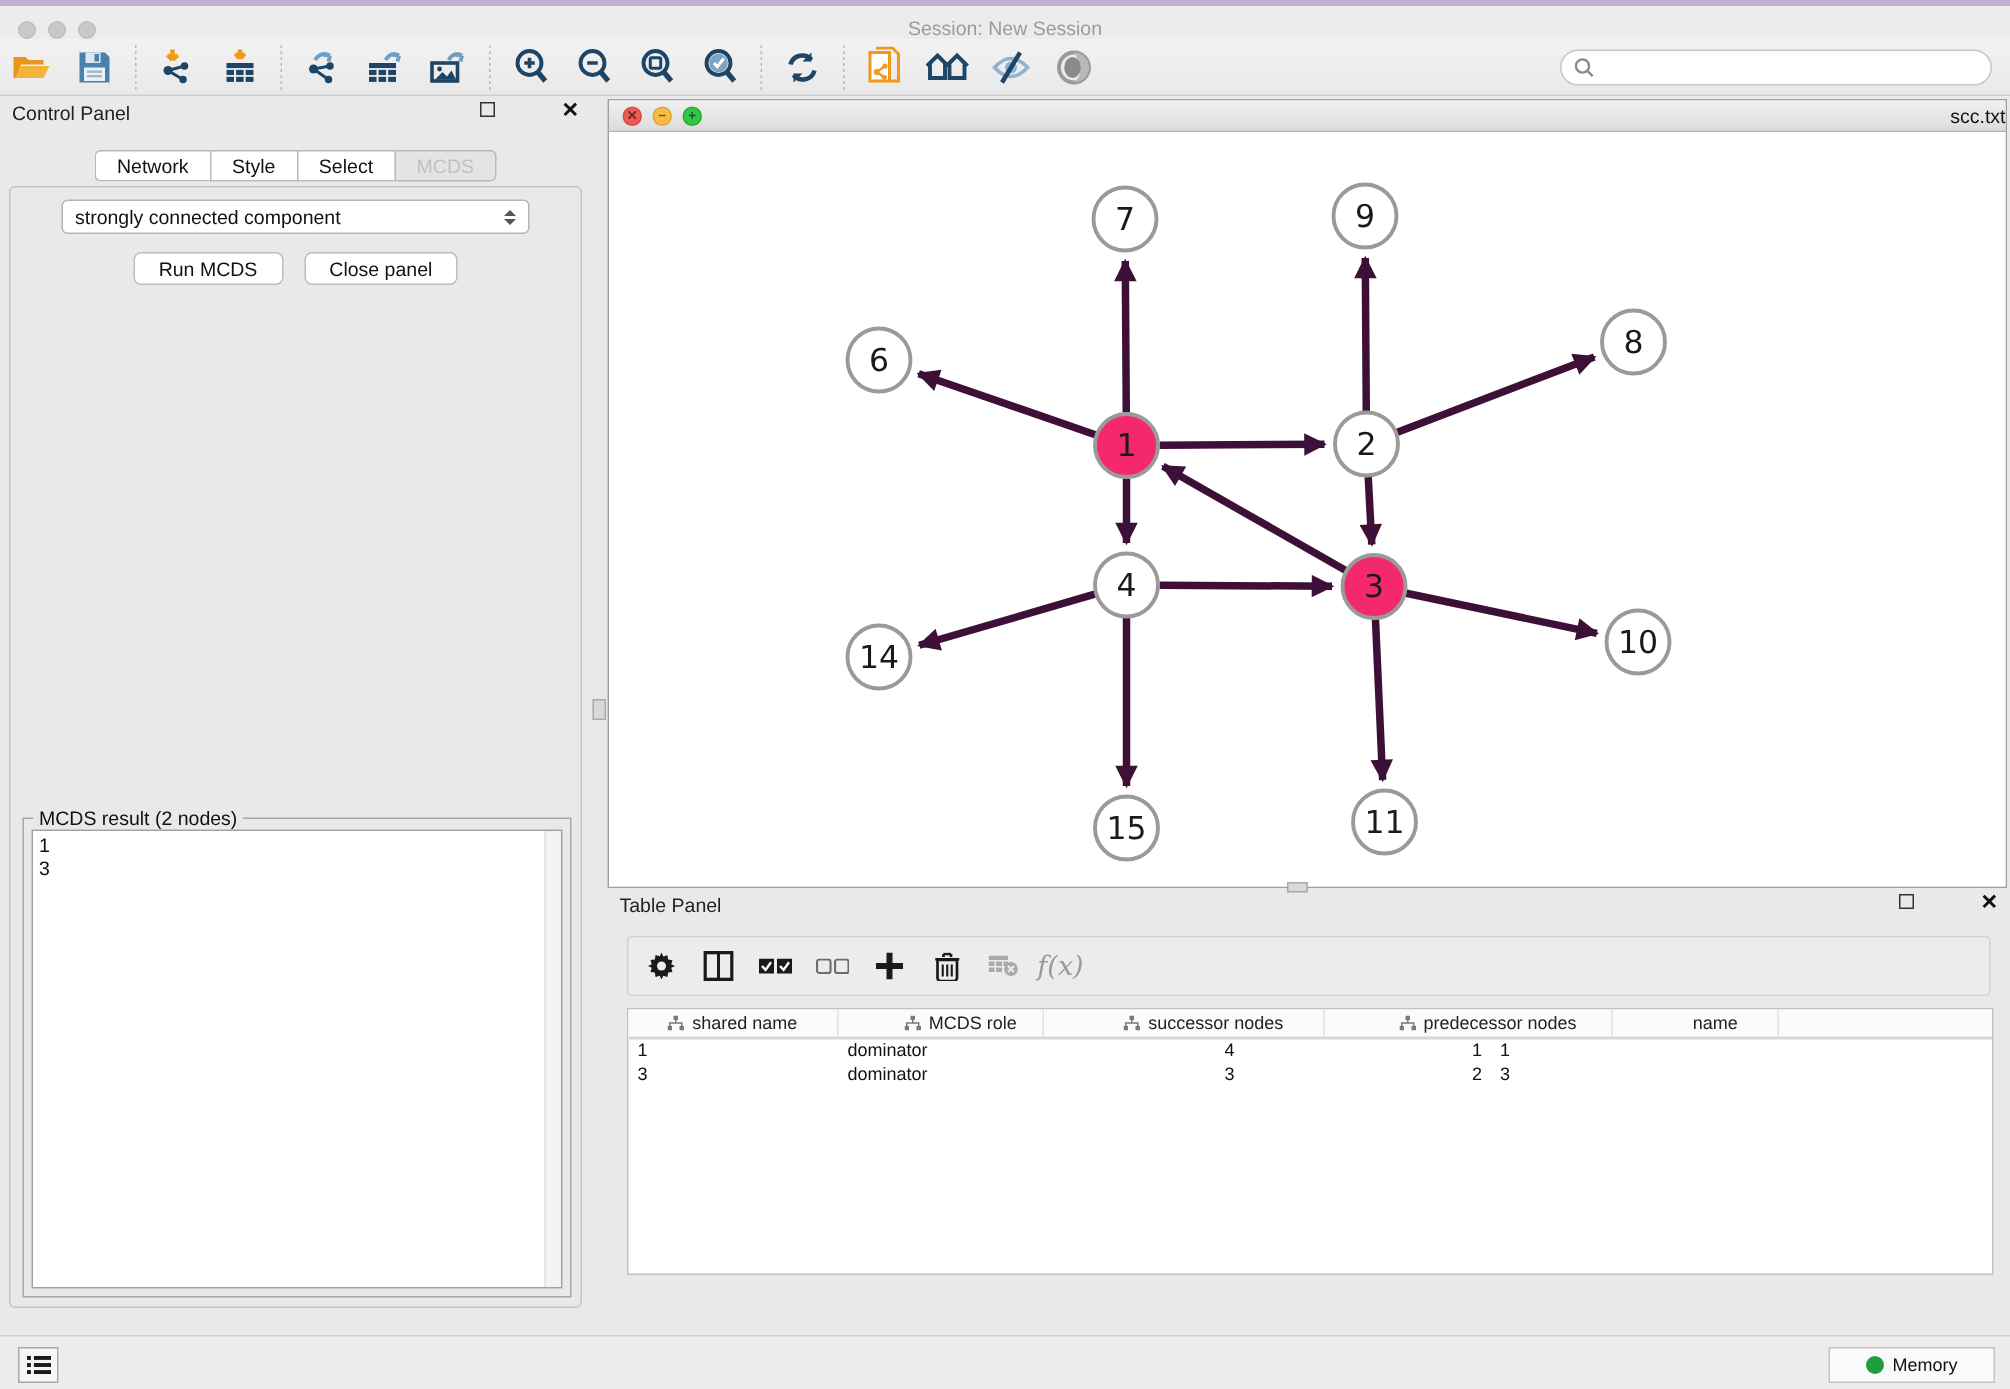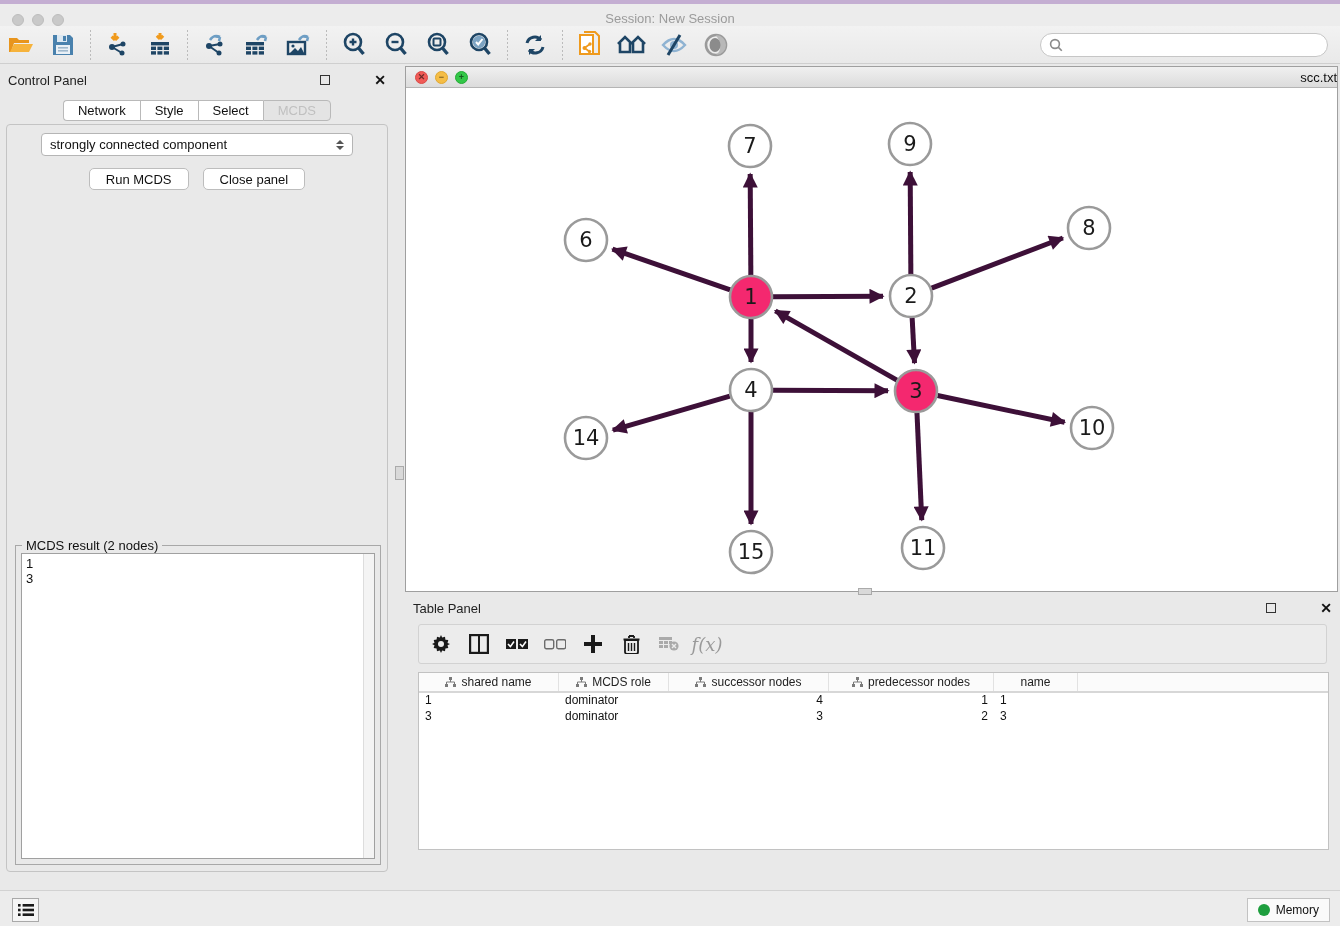--- a/index.html
+++ b/index.html
@@ -21,21 +21,21 @@
     display:flex; align-items:center; }
   .tb-btn { width:34px; height:30px; display:flex; align-items:center; justify-content:center; margin:0 4px; }
   .tb-sep { width:1px; height:30px; margin:0 6px;
     background:repeating-linear-gradient(#bbb 0 2px, transparent 2px 4px); }
   .search-wrap { position:absolute; right:12px; top:7px; width:288px; height:24px;
     background:#fff; border:1px solid #c6c6c6; border-radius:12px;
     display:flex; align-items:center; padding:0 8px; }
   .search-wrap input { border:none; outline:none; flex:1; font-size:12px; margin-left:6px; background:transparent; }
 
   
-  .panel-head { display:flex; align-items:center; height:24px; padding:0 8px; font-size:13px; color:#222;gap:34px; }
+  .panel-head { display:flex; height:24px; padding:0 8px; font-size:13px; color:#222;gap:34px; }
   .panel-head .spacer { flex:1; }
   .float-box { width:10px; height:10px; border:1.5px solid #333; margin-right:10px; }
   .close-x { font-size:14px; font-weight:bold; color:#111; line-height:10px; }
 
   
   .control-panel { position:absolute; left:0; top:68px; width:394px; height:810px; background:#e9e9e9; }
   .seg-tabs { display:flex; justify-content:center; margin-top:8px; }
   .seg { height:21px; padding:0 14px; font-size:13px; display:flex; align-items:center;
     background:#fff; border:1px solid #b9b9b9; border-right:none; color:#111; }
   .seg:first-child { border-radius:4px 0 0 4px; }
@@ -87,33 +87,33 @@
   .table-panel { position:absolute; left:405px; top:596px; width:935px; height:292px; background:#e9e9e9; }
   .tp-toolbar { position:absolute; left:13px; top:28px; width:909px; height:40px;
     border:1px solid #d2d2d2; border-radius:3px; background:#ececec;
     display:flex; align-items:center; padding-left:8px; gap:10px; }
   .tp-ic { width:28px; height:26px; display:flex; align-items:center; justify-content:center;
     font-size:17px; color:#1a1a1a; }
   .tp-ic.dim { color:#aaa; }
   .fx { font-family:"DejaVu Serif", serif; font-style:italic; font-size:18px; color:#9a9a9a; }
   .data-table { position:absolute; left:13px; top:76px; width:911px; height:178px;
     background:#fff; border:1px solid #c2c2c2; }
-  .dt-header { display:flex; height:20px; border-bottom:2px solid #d7d7d7; background:#fbfbfb; }
+  .dt-header { display:flex; height:20px; border-bottom:2px solid #d7d7d7; background:#fbfbfb;gap:27px; }
   .dt-hcell { display:flex; align-items:center; justify-content:center; gap:5px;
     font-size:12px; color:#222; border-right:1px solid #e2e2e2; height:100%; }
   .dt-row { display:flex; height:16px; font-size:12px; color:#111; }
   .dt-cell { padding:0 6px; overflow:hidden; white-space:nowrap; }
   .tp-tabs { position:absolute; left:0; right:0; top:263px; display:flex; justify-content:center; }
 
   
   .statusbar { position:absolute; left:0; top:890px; width:1340px; height:36px;
     background:#ececec; border-top:1px solid #d2d2d2; }
   .list-btn { position:absolute; left:12px; top:7px; width:27px; height:24px;
     background:#f5f5f5; border:1px solid #a9a9a9; display:flex; align-items:center; justify-content:center; }
-  .memory-btn { position:absolute; right:10px; top:7px; height:24px; padding:0 10px;
+  .memory-btn { position:absolute; right:10px; top:7px; height:24px; padding:0 24px;
     background:#fafafa; border:1px solid #c2c2c2; display:flex; align-items:center; gap:6px;
     font-size:12px; color:#111; }
   .green-dot { width:12px; height:12px; border-radius:50%; background:#1e9e3e; }
 
   svg { display:block; }
 </style>
 </head>
 <body>
 
 <div class="app">

